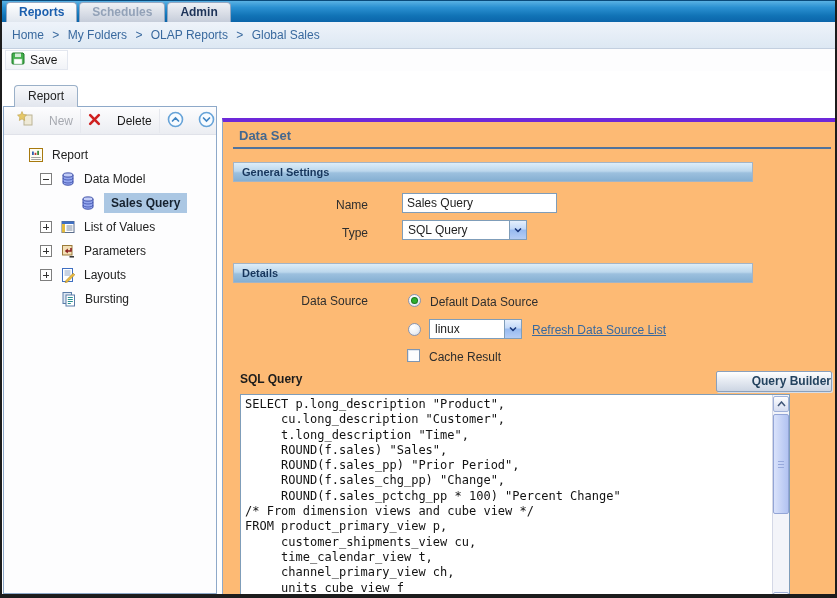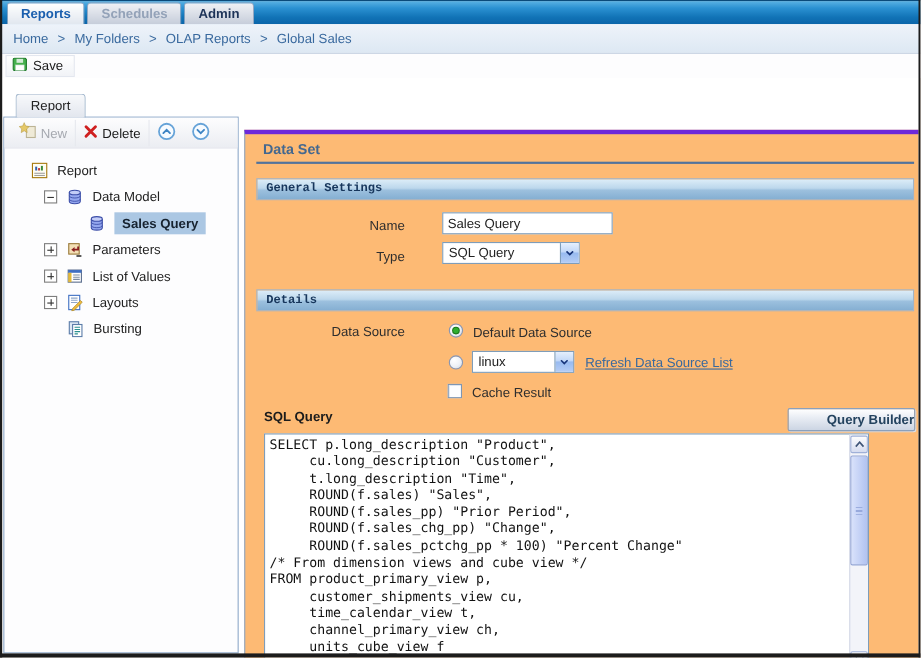--- a/index.html
+++ b/index.html
@@ -63,21 +63,21 @@
   
   .leftpanel {
     position:absolute; left:3px; top:106px; width:214px; height:488px;
     border:1px solid #8ea9c9; background:#fdfdfe;
   }
   .treebar {
     height:28px; border-bottom:1px solid #e0e2e9;
     background:linear-gradient(180deg,#fdfdfe,#ebedf2);
     display:flex; align-items:center; padding-left:6px; font-size:12px;
   }
-  .tcell { display:flex; align-items:center; gap:4px; padding:0 7px; height:24px; border-right:1px solid #e6e8ee; cursor:pointer; }
+  .tcell { display:flex; align-items:center; gap:16px; padding:0 7px; height:24px; border-right:1px solid #e6e8ee; cursor:pointer; }
   .tcell:last-child, .tcell.nob { border-right:none; }
   .lbl-dim { color:#a6a9b0; }
   .lbl-dark { color:#1a1a1a; }
   .tree { padding-top:8px; }
   .trow { height:24px; display:flex; align-items:center; font-size:12px; color:#222; cursor:pointer; }
   .trow .icon { margin-right:8px; flex:0 0 auto; display:flex; }
   .exp {
     width:12px; height:12px; border:1px solid #7e7e7e; background:#fff;
     margin-right:8px; flex:0 0 auto; position:relative; cursor:pointer;
   }
@@ -87,24 +87,24 @@
   .sel-label { background:#abc7e3; font-weight:bold; color:#16222f; padding:3px 7px; }
 
   
   .mainpanel {
     position:absolute; left:222px; top:118px; width:613px; height:488px;
     border-top:4px solid #6d28d9; border-left:1px solid #8ea9c9; background:#fdba74;
   }
   .ds-title { position:absolute; left:16px; top:6px; font-size:13px; font-weight:bold; color:#44688f; }
   .ds-rule  { position:absolute; left:10px; top:25px; width:598px; height:2px; background:#51739c; }
   .secbar {
-    position:absolute; left:10px; width:598px; height:20px;
+    position:absolute; left:10px; width:520px; height:20px;
     background:linear-gradient(180deg,#ddedf8 0%,#bcd7ec 45%,#9cc0de 55%,#85afd2 100%);
     border:1px solid #a3b4c6; font-size:11px; font-weight:bold; color:#17365c;
-    line-height:18px; padding-left:8px;font-family:Liberation Mono, monospace;
+    line-height:18px; padding-left:8px;
   }
   .flabel { position:absolute; width:110px; text-align:right; font-size:12px; color:#2e2e2e; }
   .txtinput {
     position:absolute; height:20px; border:1px solid #7f9db9; background:#fff;
     font-size:12px; color:#222; padding:1px 4px; font-family:"Liberation Sans",sans-serif;
   }
   .combo { position:absolute; height:20px; display:flex; border:1px solid #7f9db9; background:#fff; cursor:pointer; }
   .combo .cv { flex:1; font-size:12px; color:#222; padding:2px 5px; white-space:nowrap; overflow:hidden; }
   .combo .cb {
     width:17px; border-left:1px solid #7f9db9;
@@ -255,39 +255,39 @@
               <ellipse cx="8" cy="4" rx="5" ry="2.1" fill="#c3cdf7" stroke="#3c4ea8"></ellipse>
               <path d="M3 7 c0 1.2 2.3 2 5 2 s5 -0.8 5 -2 M3 10 c0 1.2 2.3 2 5 2 s5 -0.8 5 -2" fill="none" stroke="#3c4ea8" stroke-width="0.8"></path>
             </svg>
         </span>
         <span class="sel-label">Sales Query</span>
       </div>
       <div class="trow" style="padding-left:36px">
         <span class="exp plus"></span>
         <span class="icon">
           <svg width="16" height="16" viewBox="0 0 16 16">
+              <rect x="2" y="2.5" width="12" height="11" fill="#ffffff" stroke="#5a6d8c"></rect>
+              <rect x="2" y="2.5" width="12" height="2.5" fill="#3f6fc2"></rect>
+              <rect x="2" y="5" width="3" height="8.5" fill="#e2b93c"></rect>
+              <path d="M6.5 7 h6 M6.5 9 h6 M6.5 11 h6" stroke="#7a8aa0" stroke-width="1"></path>
+            </svg>
+        </span>
+        <span>List of Values</span>
+      </div>
+      <div class="trow" style="padding-left:36px">
+        <span class="exp plus"></span>
+        <span class="icon">
+          <svg width="16" height="16" viewBox="0 0 16 16">
               <rect x="2.5" y="2.5" width="9.5" height="9.5" fill="#f3dfb5" stroke="#9a7a3a"></rect>
               <path d="M11 5 v3 h-4" fill="none" stroke="#8a1f1f" stroke-width="1.6"></path>
               <path d="M7.8 5.6 L4.8 8 l3 2.4 Z" fill="#8a1f1f"></path>
               <path d="M9.5 13.8 h4.5" stroke="#222222" stroke-width="1.4"></path>
             </svg>
         </span>
         <span>Parameters</span>
-      </div>
-      <div class="trow" style="padding-left:36px">
-        <span class="exp plus"></span>
-        <span class="icon">
-          <svg width="16" height="16" viewBox="0 0 16 16">
-              <rect x="2" y="2.5" width="12" height="11" fill="#ffffff" stroke="#5a6d8c"></rect>
-              <rect x="2" y="2.5" width="12" height="2.5" fill="#3f6fc2"></rect>
-              <rect x="2" y="5" width="3" height="8.5" fill="#e2b93c"></rect>
-              <path d="M6.5 7 h6 M6.5 9 h6 M6.5 11 h6" stroke="#7a8aa0" stroke-width="1"></path>
-            </svg>
-        </span>
-        <span>List of Values</span>
       </div>
       <div class="trow" style="padding-left:36px">
         <span class="exp plus"></span>
         <span class="icon">
           <svg width="16" height="16" viewBox="0 0 16 16">
               <rect x="2.5" y="1.5" width="10" height="13" fill="#ffffff" stroke="#3f6fc2"></rect>
               <path d="M4.5 4 h6 M4.5 6 h6 M4.5 8 h6" stroke="#8fa6c8" stroke-width="1"></path>
               <path d="M6 13.5 L13.2 6.2 l1.6 1.6 L7.5 15 l-2.3 0.8 Z" fill="#eebc3e" stroke="#a8821e" stroke-width="0.6"></path>
             </svg>
         </span>

